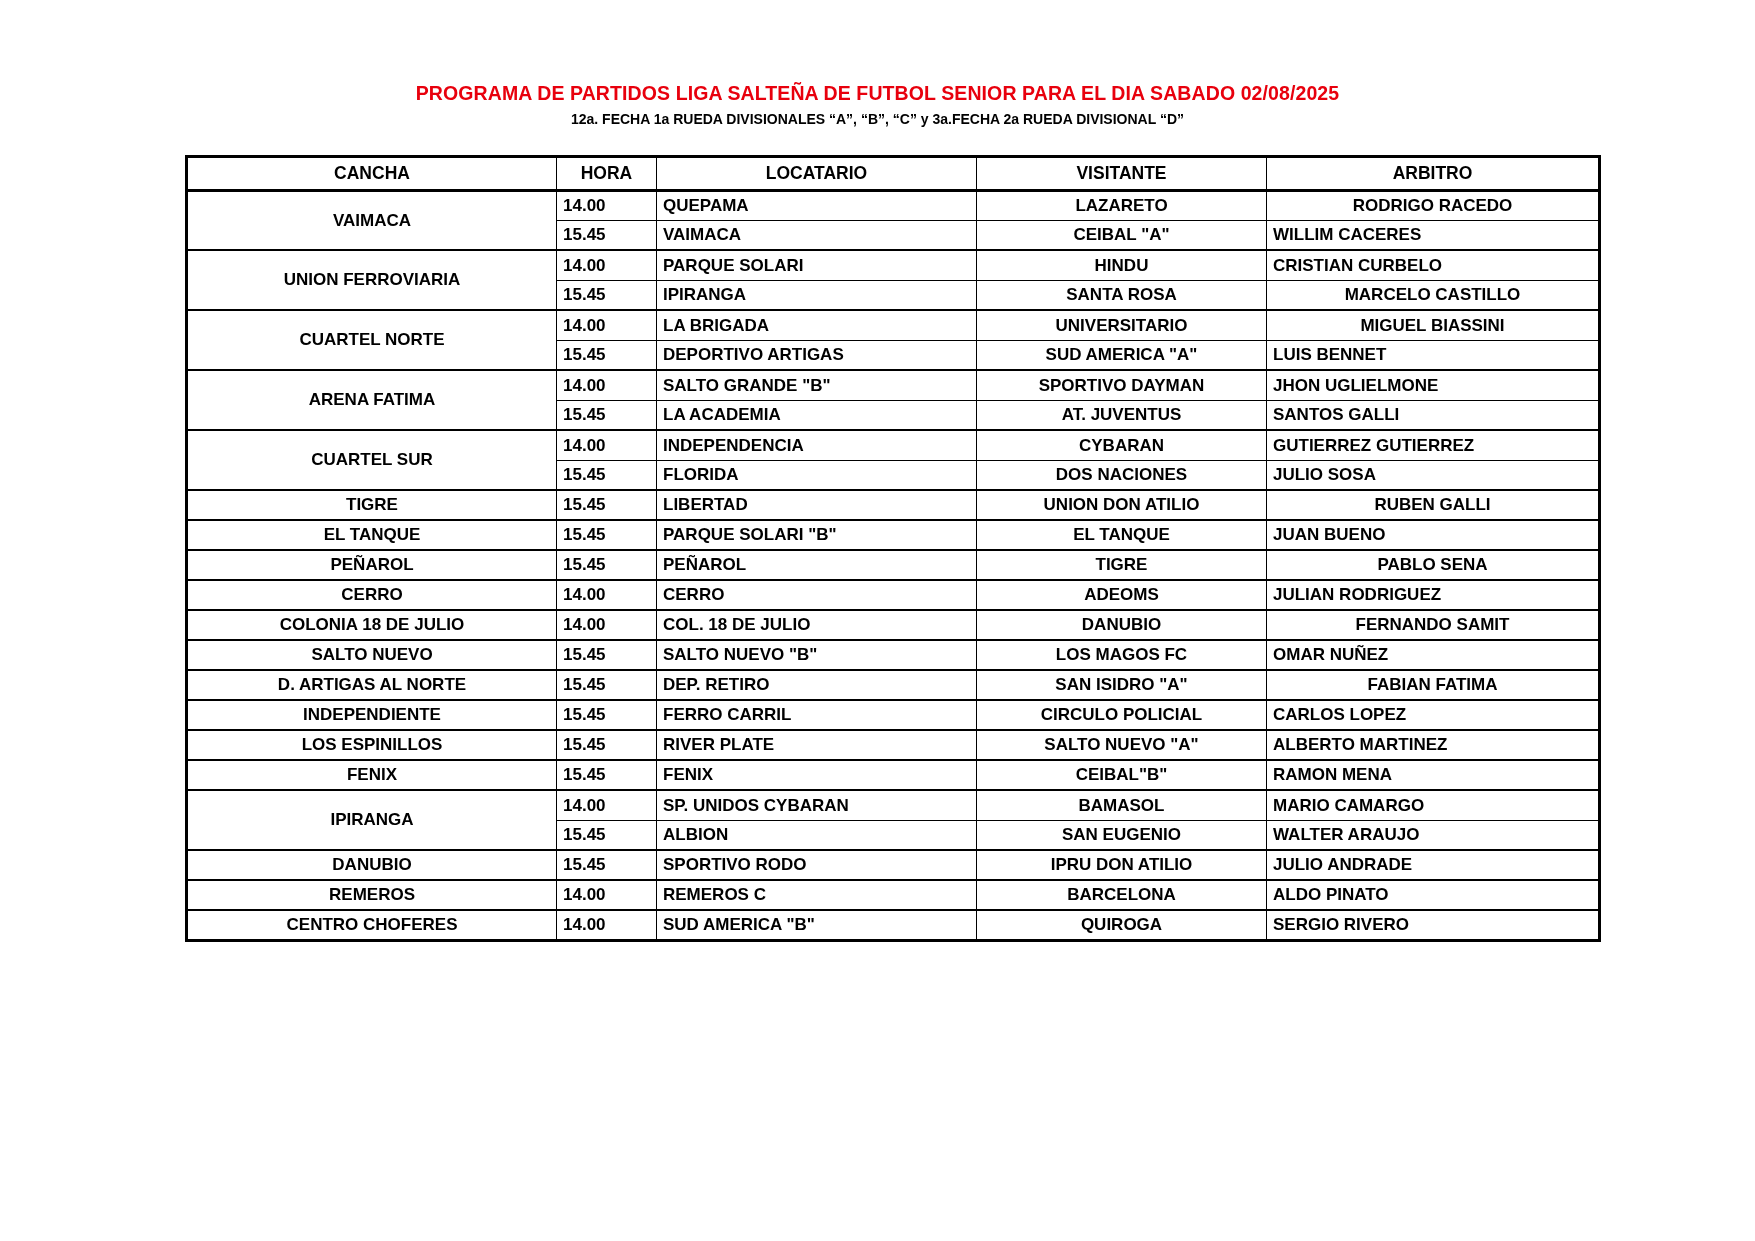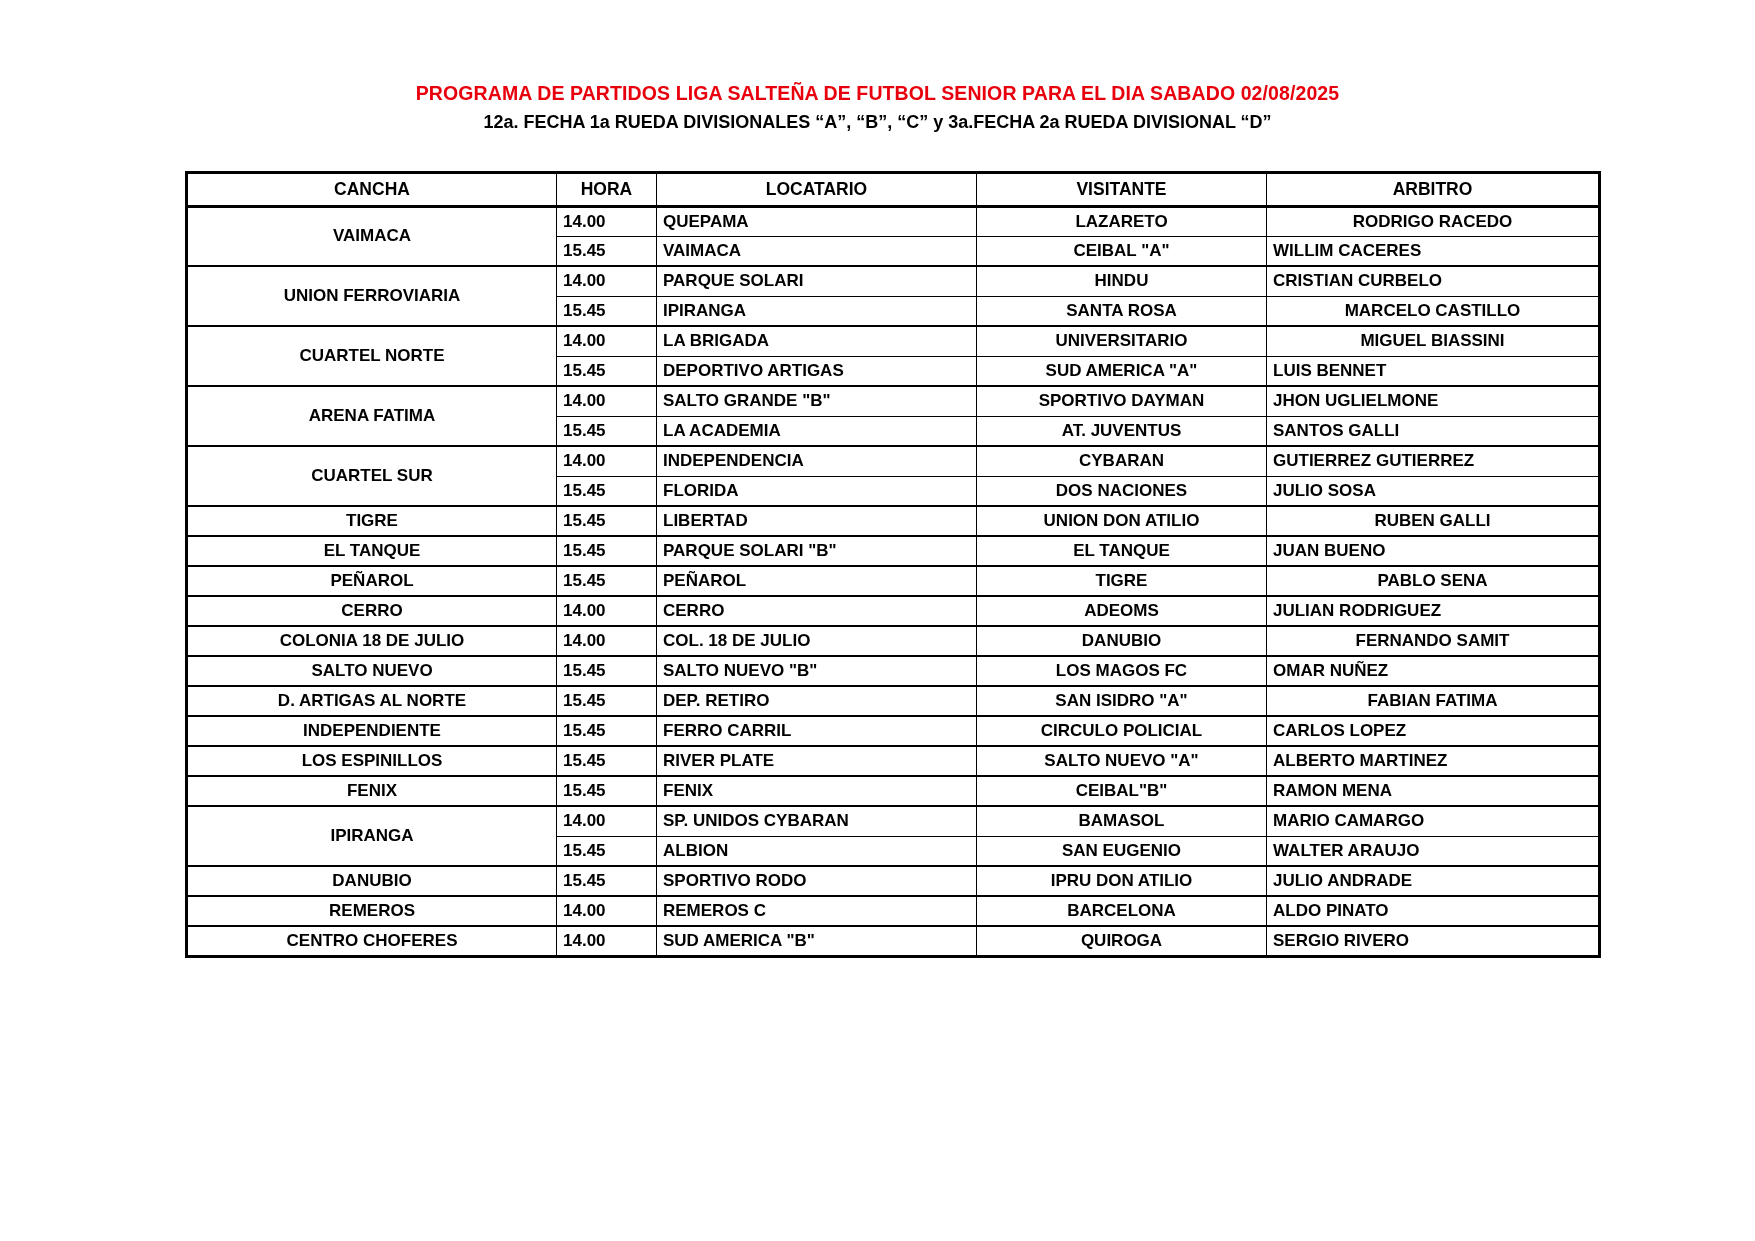--- a/index.html
+++ b/index.html
@@ -29,26 +29,26 @@
   .title-line1 {
     color: #e8000d;
     font-weight: bold;
     font-size: 19.5px;
     letter-spacing: 0.1px;
     line-height: 1.35;
   }
   .title-line2 {
     color: #000000;
     font-weight: bold;
-    font-size: 18px;
+    font-size: 14px;
     line-height: 1.4;
     margin-top: 4px;
   }
   .table-wrap {
-    margin: 35px auto 0 auto;
+    margin: 25px auto 0 auto;
     width: 1385px;
   }
   table.schedule {
     border-collapse: collapse;
     table-layout: fixed;
     width: 100%;
     border: 3px solid #000000;
   }
   table.schedule td, table.schedule th {
     border: 1px solid #000000;

